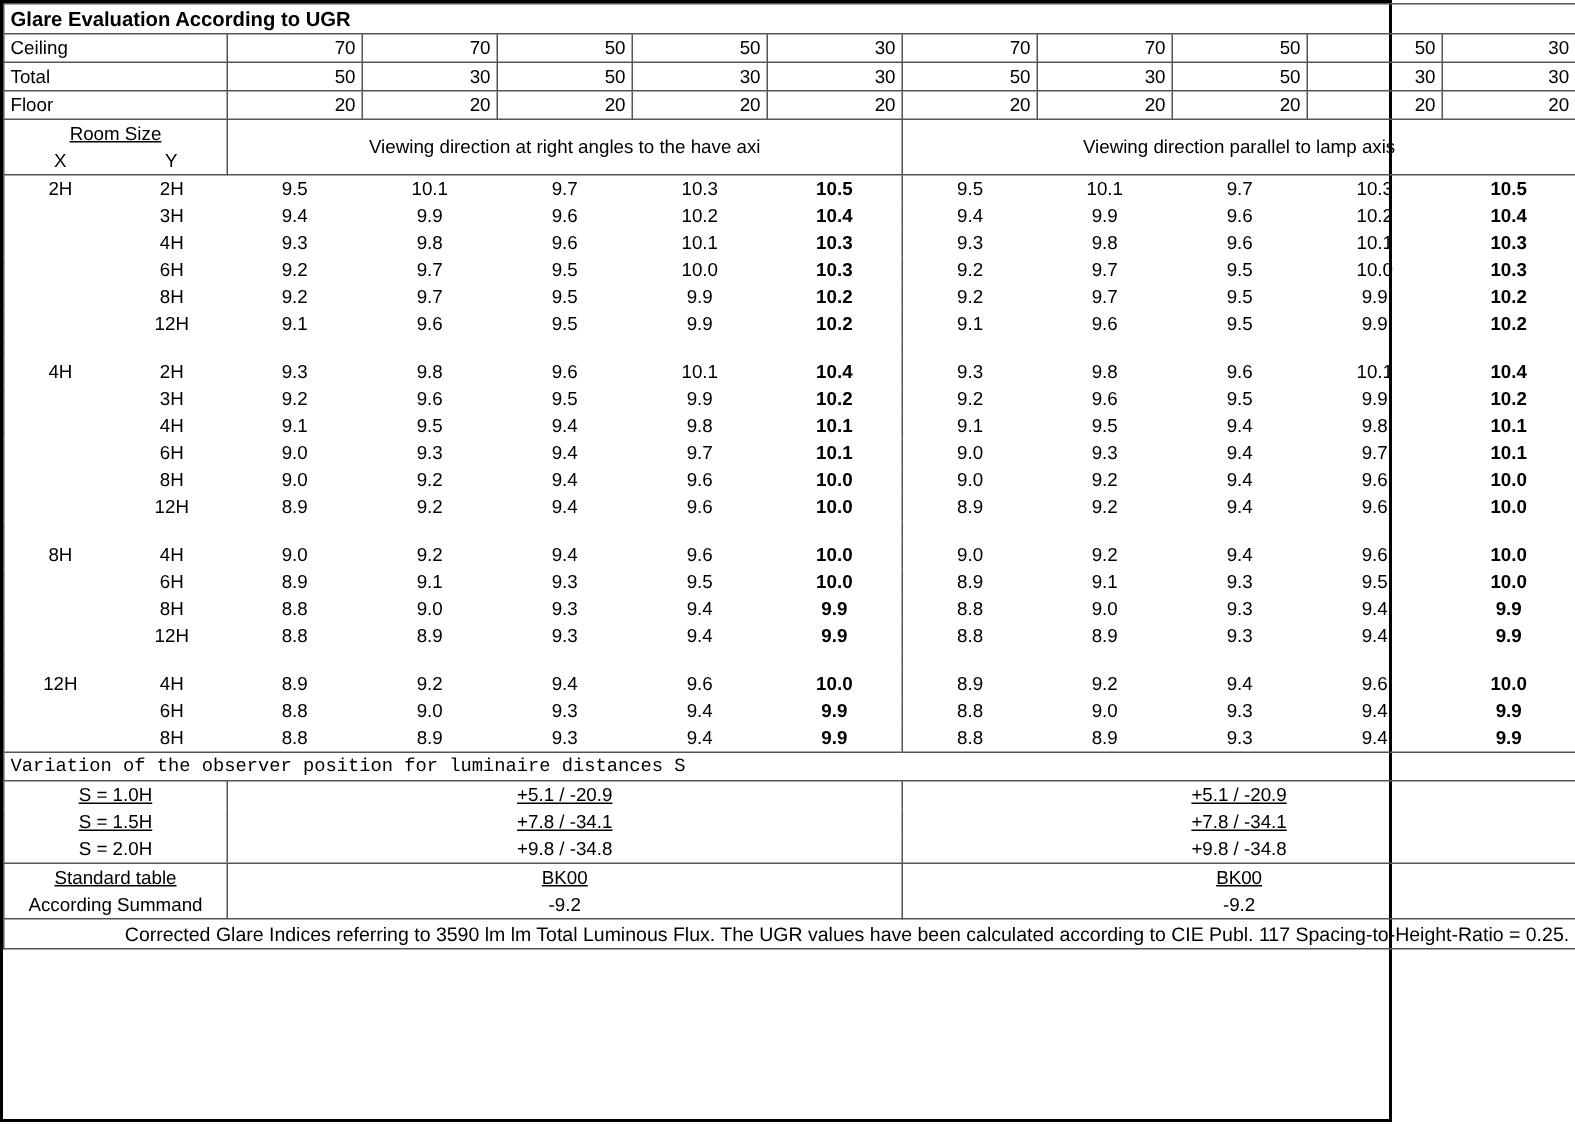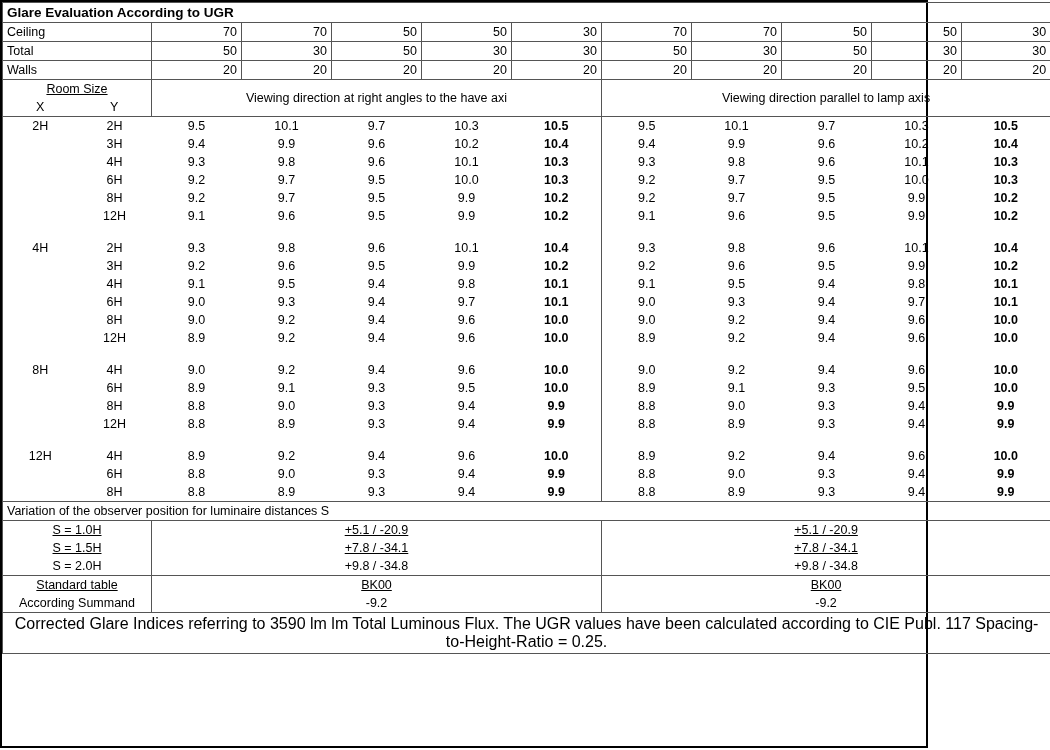--- a/index.html
+++ b/index.html
@@ -74,26 +74,27 @@
   }
   .ycol {
     text-align: center;
     width: 74px;
   }
   .spacer td {
     height: 14px;
   }
   .footnote {
     padding: 4px 6px;
-    font-size: 16px;
-    text-align: center;
+    font-size: 13px;
+    text-align: right;
   }
   .varhead {
     text-align: left;
     padding-left: 6px;
+    font-family: Liberation Mono, monospace;
   }
   .s-label {
     text-align: center;
   }
   .centerspan {
     text-align: center;
     margin-top: 24px;
   }
 </style>
 </head>
@@ -143,21 +144,21 @@
       <td class="num">30</td>
       <td class="num">30</td>
       <td class="num">50</td>
       <td class="num">30</td>
       <td class="num">50</td>
       <td class="num">30</td>
       <td class="num">30</td>
     </tr>
 
     <tr>
-      <td class="rowlabel" colspan="2">Walls</td>
+      <td class="rowlabel" colspan="2">Floor</td>
       <td class="num">20</td>
       <td class="num">20</td>
       <td class="num">20</td>
       <td class="num">20</td>
       <td class="num">20</td>
       <td class="num">20</td>
       <td class="num">20</td>
       <td class="num">20</td>
       <td class="num">20</td>
       <td class="num">20</td>

